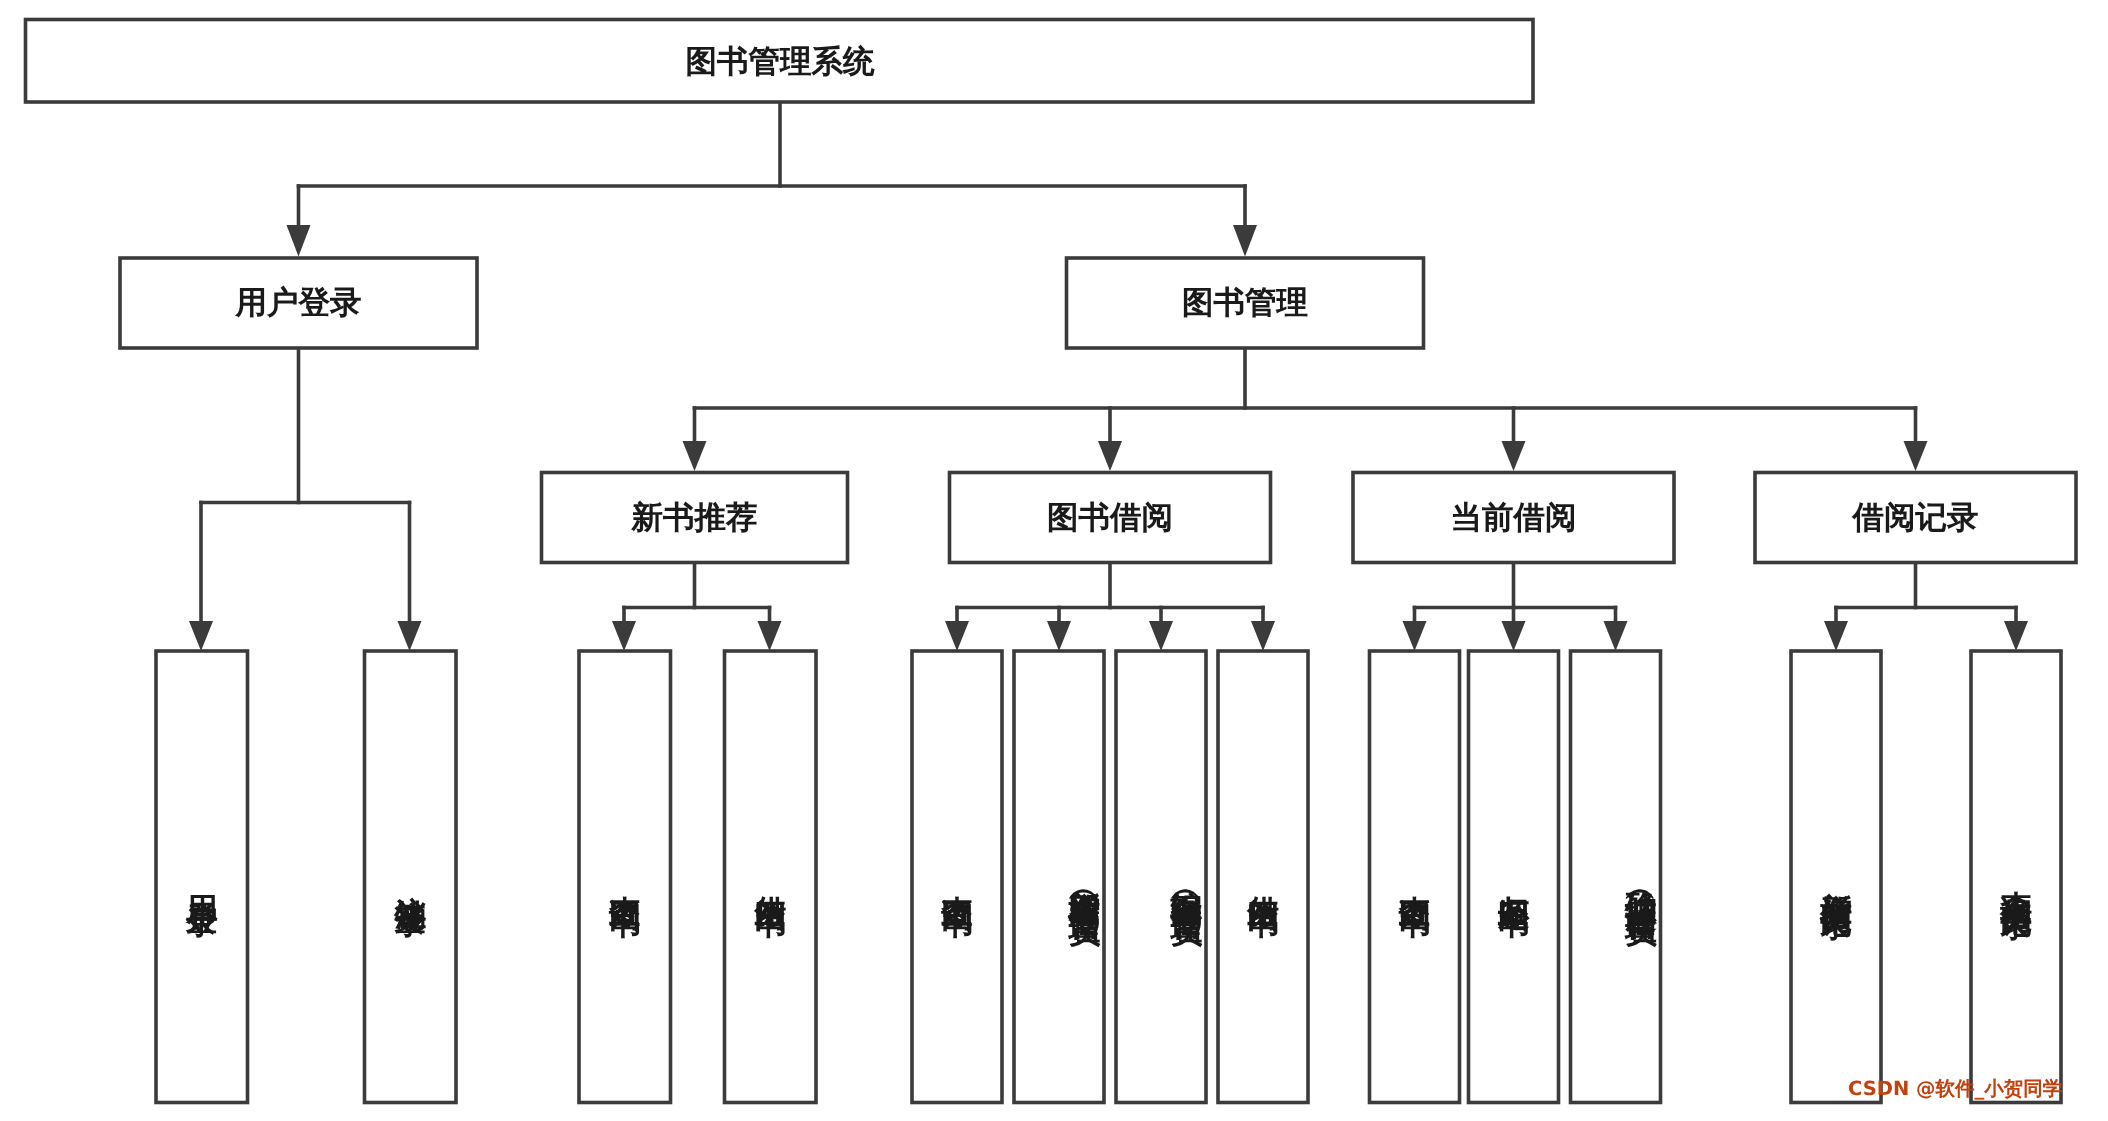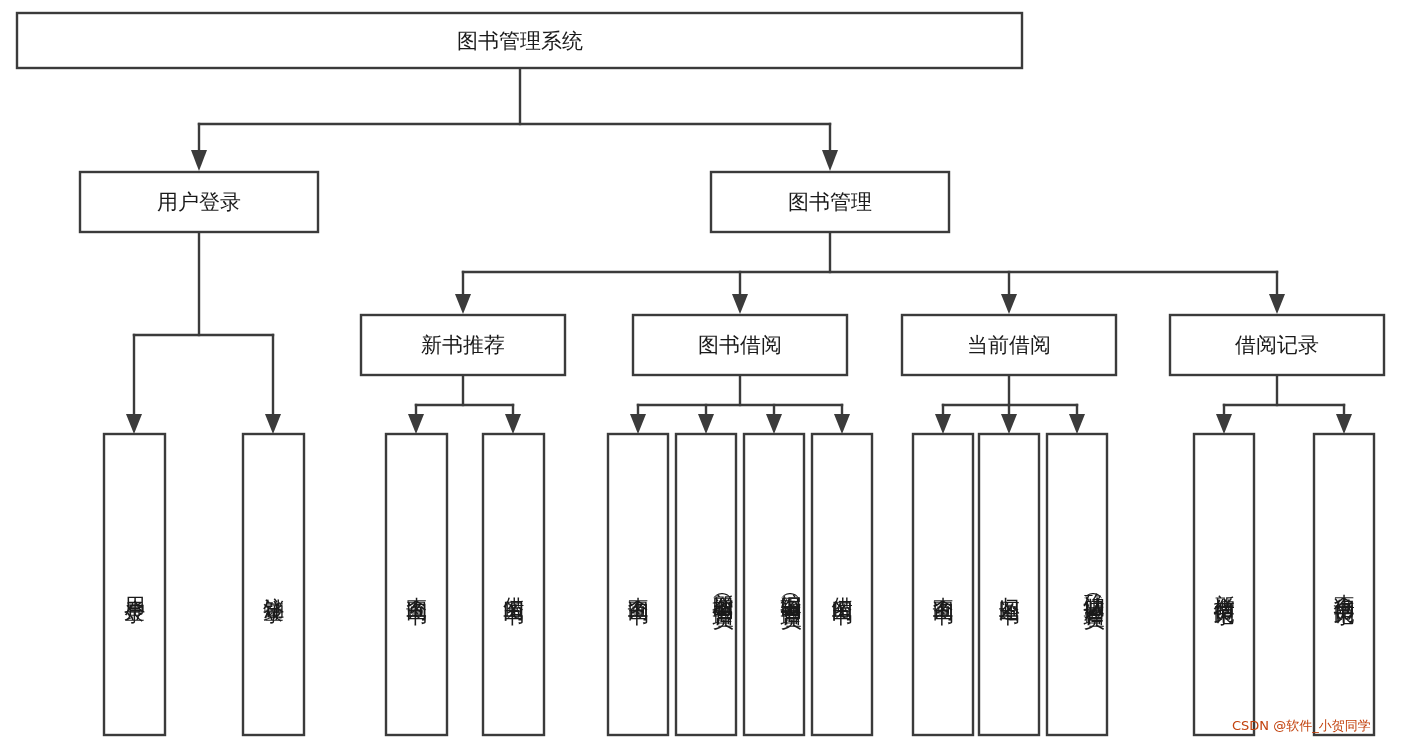--- a/index.html
+++ b/index.html
@@ -11,20 +11,21 @@
     width: 1405px;
     height: 747px;
     font-family: "DejaVu Sans", "Liberation Sans", sans-serif;
     overflow: hidden;
   }
   #diagram-root {
     position: relative;
     width: 1262px;
     height: 747px;
     background: #ffffff;
+    font-weight: bold;
   }
   svg.diagram-canvas {
     position: absolute;
     left: 0;
     top: 0;
     width: 1405px;
     height: 747px;
   }
   .node-box {
     fill: #ffffff;

